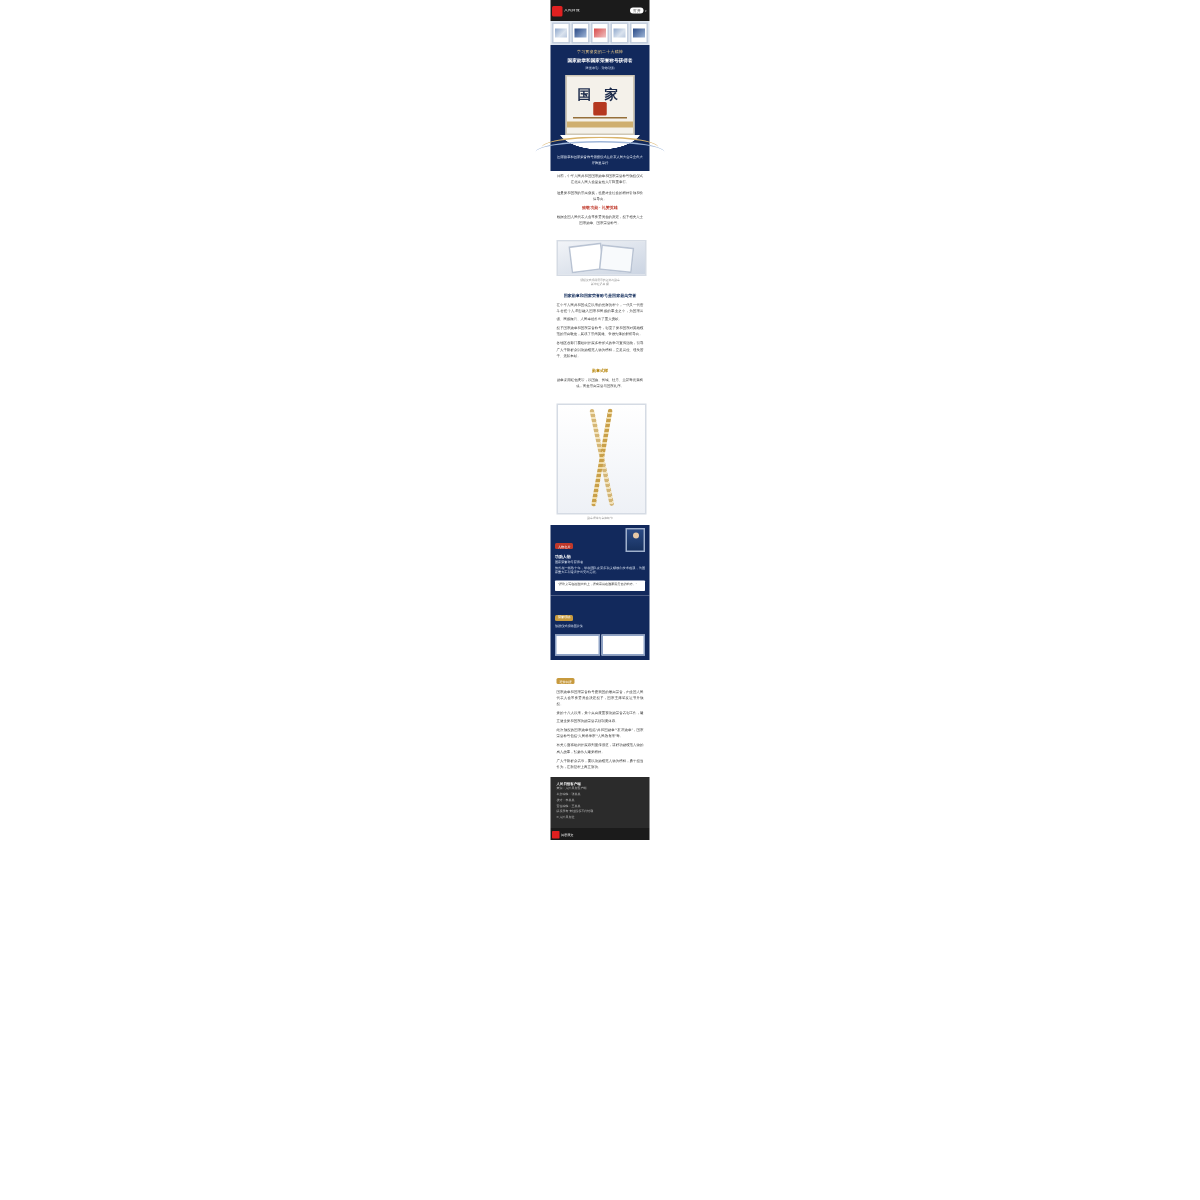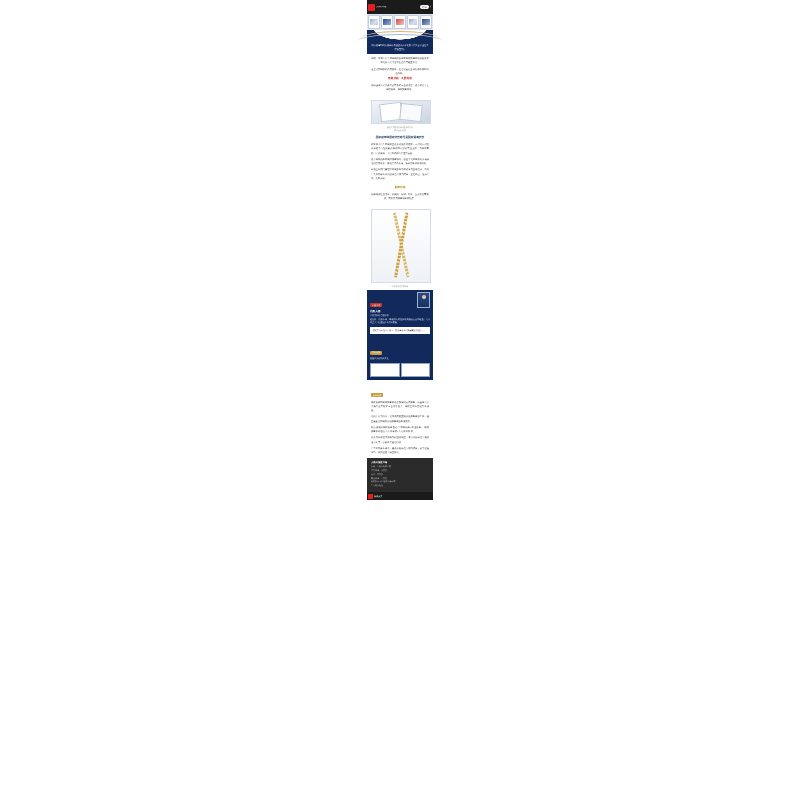--- a/index.html
+++ b/index.html
@@ -373,20 +373,31 @@
     </div>
 
     <div class="thumbstrip">
       <div class="th"></div>
       <div class="th blue"></div>
       <div class="th red"></div>
       <div class="th"></div>
       <div class="th blue"></div>
     </div>
 
+    <div class="hero">
+      <div class="kicker">学习贯彻党的二十大精神</div>
+      <div class="headline">国家勋章和国家荣誉称号获得者</div>
+      <div class="sub">隆重表彰 · 致敬功勋</div>
+      <div class="cover-art">
+        <div class="big">国 家</div>
+        <div class="seal"></div>
+        <div class="band2"></div>
+        <div class="band"></div>
+      </div>
+    </div>
     <div class="hero-swoosh">
       <div class="arc"></div>
       <div class="arc2"></div>
     </div>
     <div class="hero-caption">国家勋章和国家荣誉称号颁授仪式在北京人民大会堂金色大厅隆重举行</div>
 
     <div class="sec">
       <p class="p c">日前，中华人民共和国国家勋章和国家荣誉称号颁授仪式在北京人民大会堂金色大厅隆重举行。</p>
       <p class="p c">这是党和国家的崇高褒奖，也是对全社会的精神引领和价值导向。</p>
       <div class="h red">致敬功勋 · 礼赞英雄</div>

